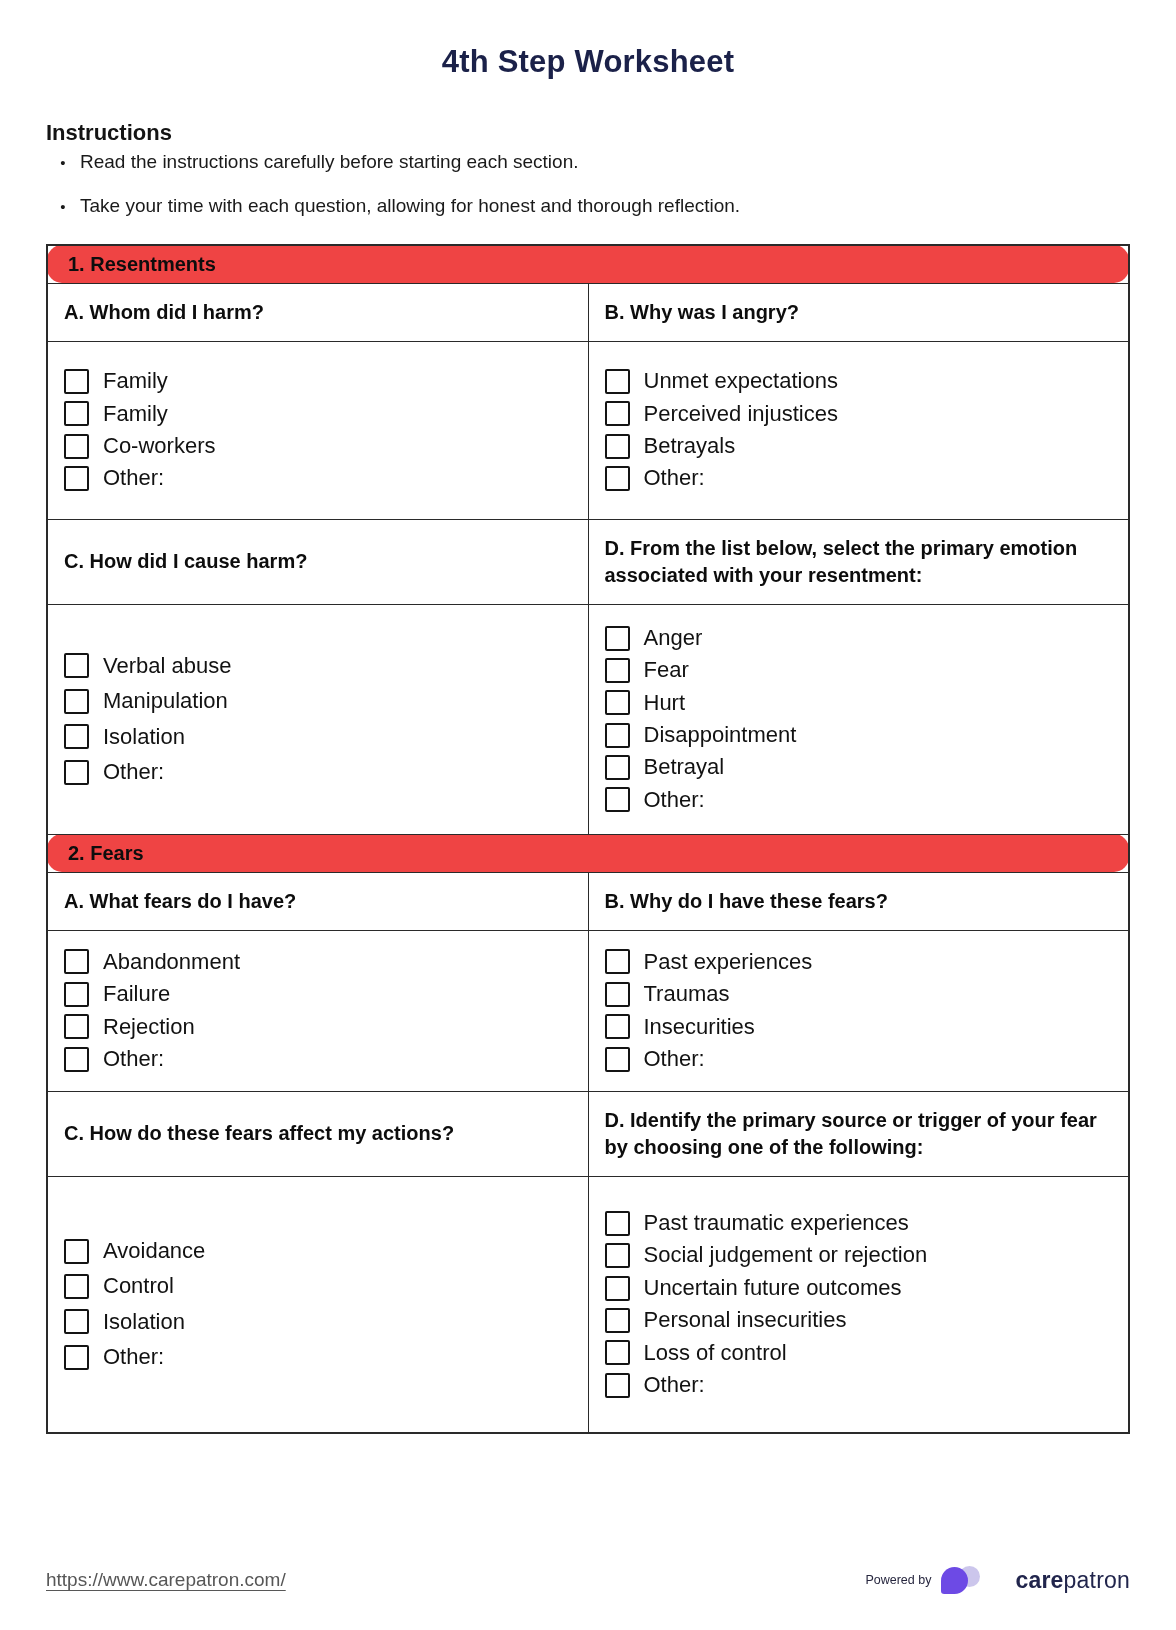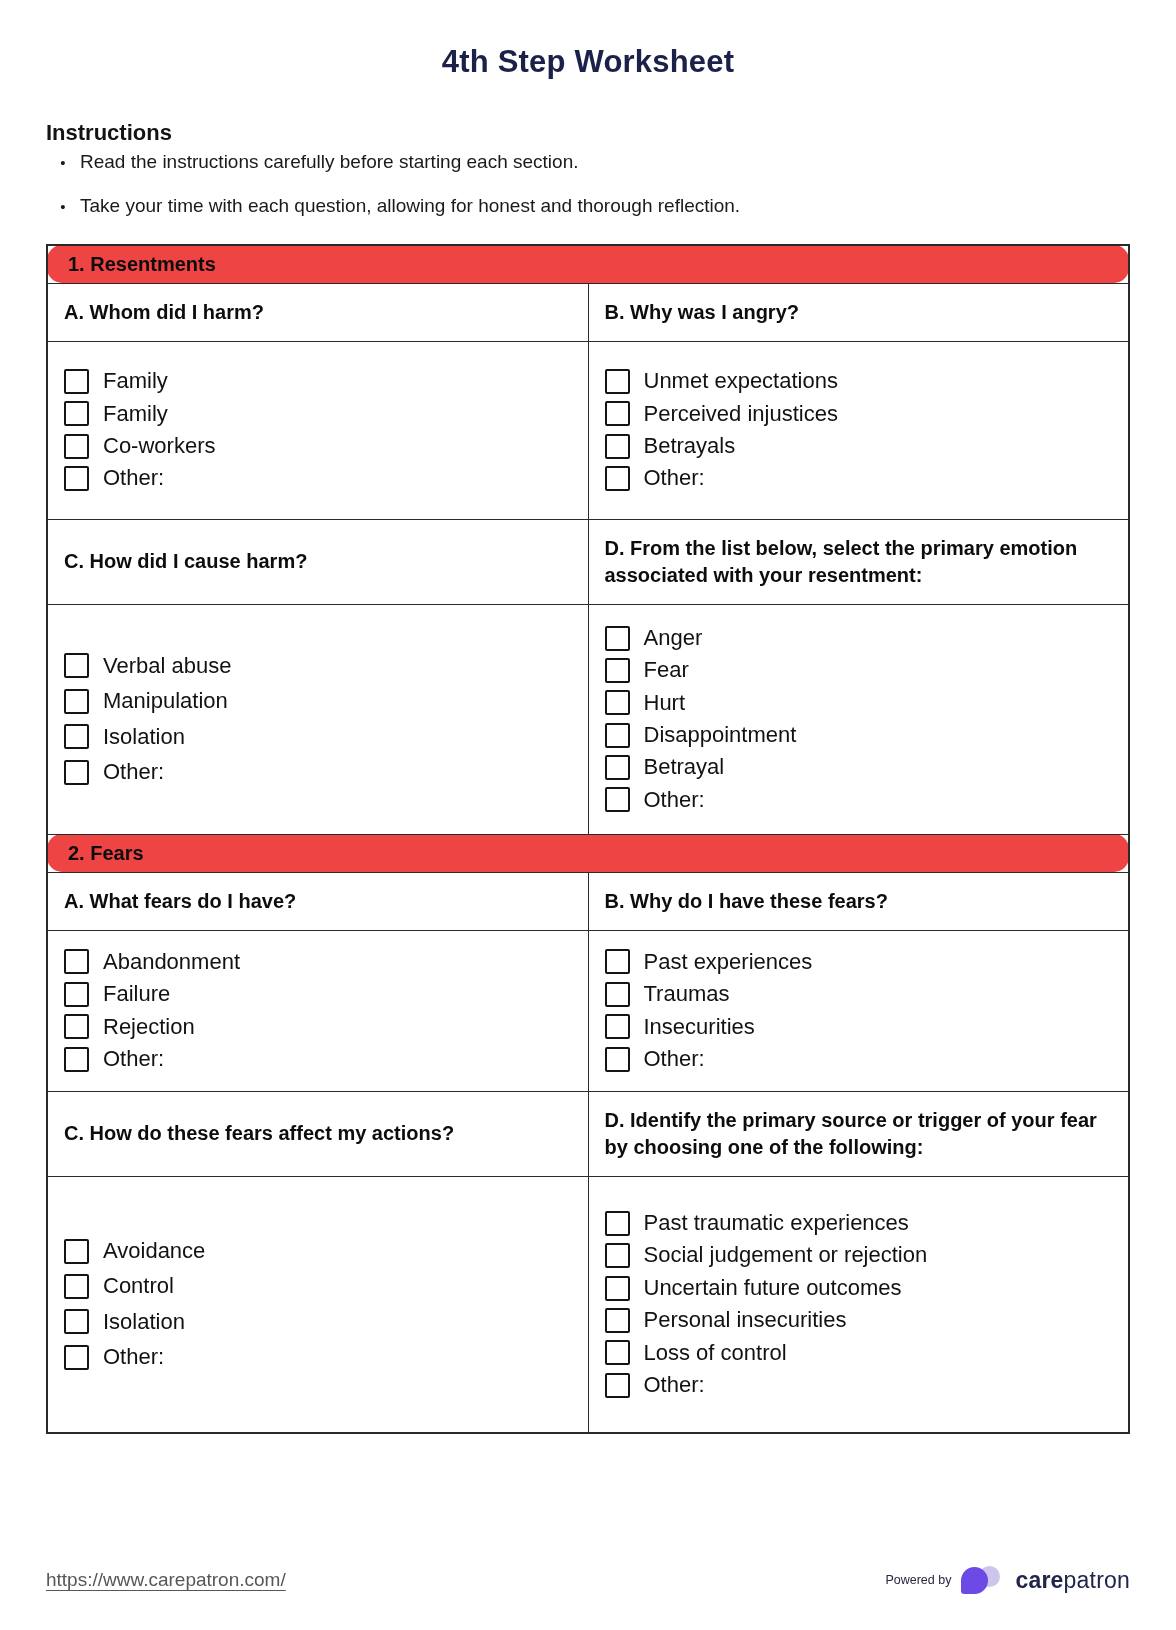--- a/index.html
+++ b/index.html
@@ -89,21 +89,21 @@
     width:21px; height:21px; border-radius:50%;
     background:#c6c0ea; opacity:0.9;
   }
   .logo .bubble-main {
     position:absolute; left:0; top:3px;
     width:27px; height:27px;
     background:#6d4ae5;
     border-radius:50% 50% 50% 12%;
   }
   .brand { font-size:23px; color:#21254c; letter-spacing:0.2px; }
-  .brand b { font-weight:bold; }
+  .brand b { font-weight:bold;margin-left:20px; }
 </style>
 </head>
 <body>
 
 <div class="page">
 
   <h1 class="doc-title">4th Step Worksheet</h1>
 
   <h2 class="instructions-heading">Instructions</h2>
 

